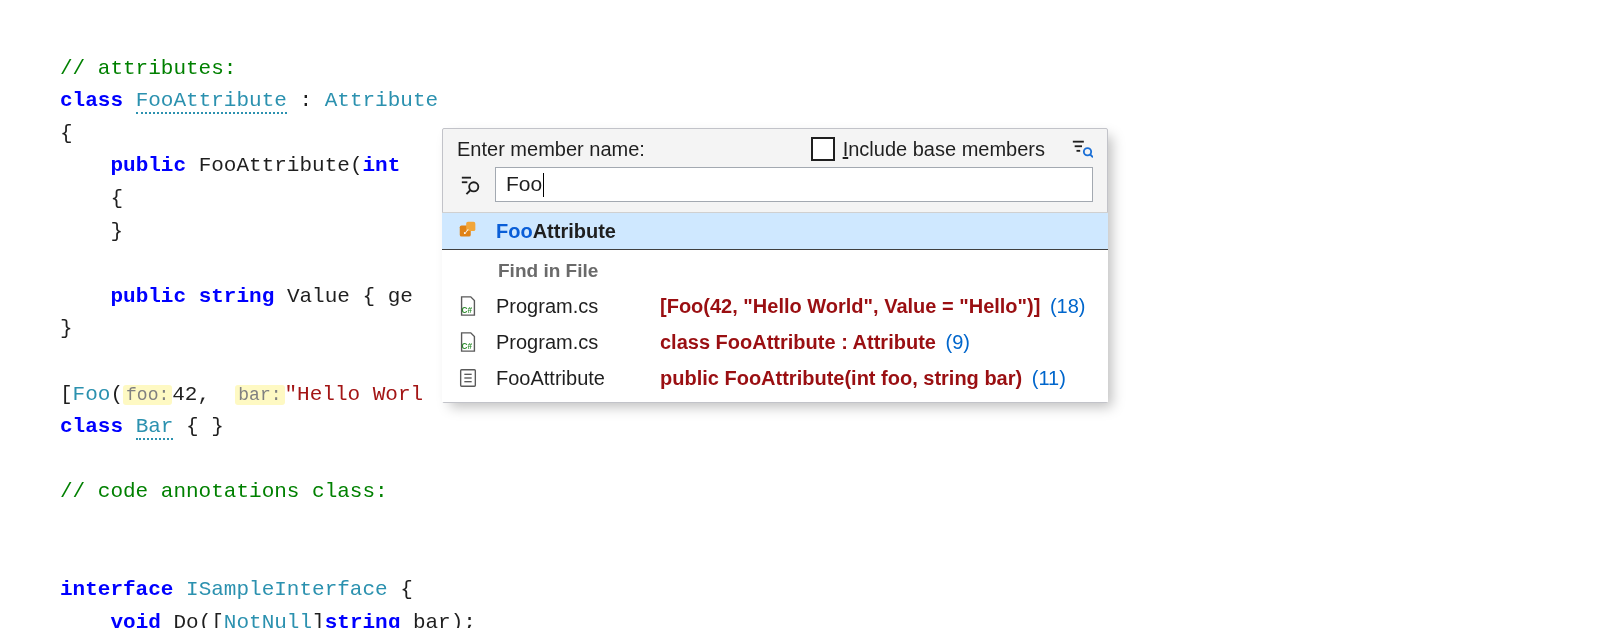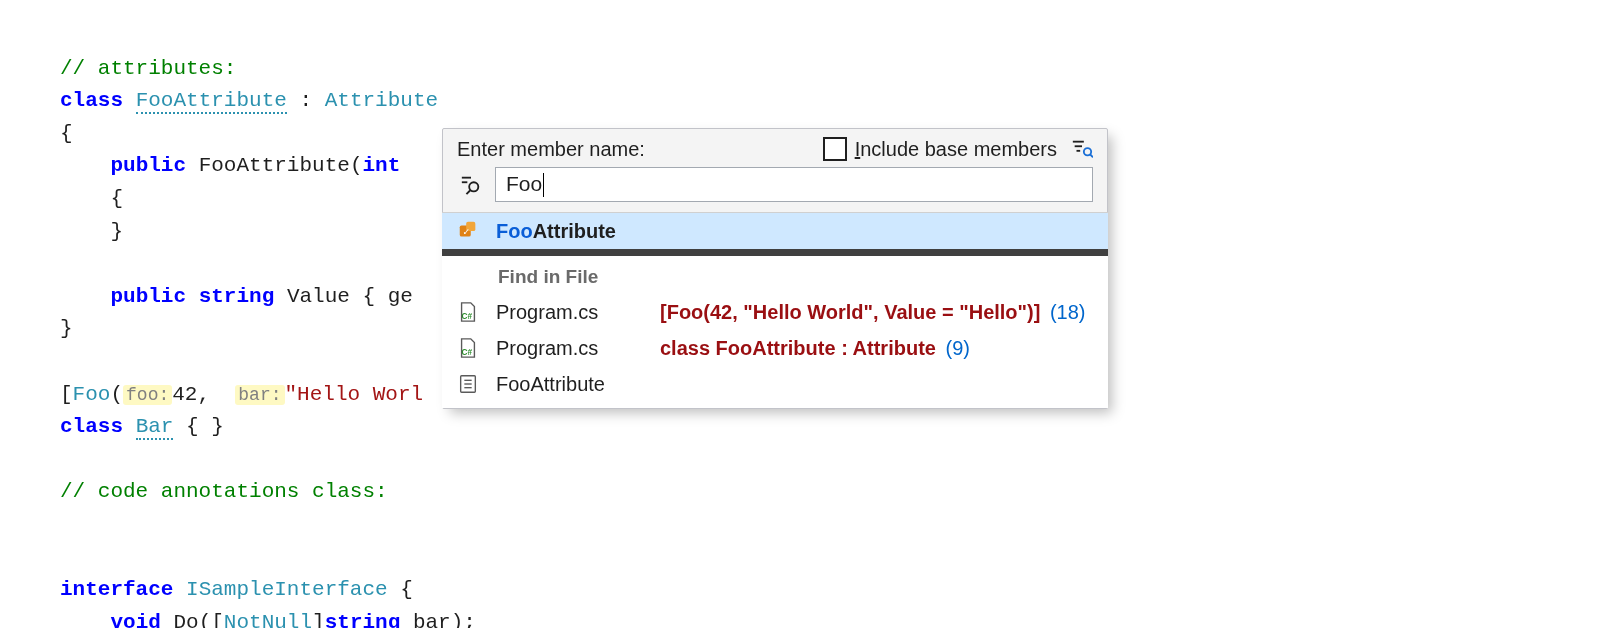--- a/index.html
+++ b/index.html
@@ -45,21 +45,21 @@
     border: 1px solid #c2c3c9;
     border-radius: 2px;
     box-shadow: 6px 6px 12px -2px rgba(0,0,0,0.25);
     font-family: "Segoe UI", Arial, sans-serif;
     font-size: 19px;
     color: #1f1f1f;
   }
   .popup-top {
     display: flex;
     align-items: center;
-    gap: 4px;
+    gap: 16px;
     padding: 8px 14px 6px 14px;
   }
   .popup-label { flex: 0 0 auto; color: #1f1f1f; font-size: 20px; }
   .flex-spacer { flex: 1 1 auto; }
   .checkbox {
     display: inline-flex;
     align-items: center;
     gap: 8px;
     font-size: 20px;
     color: #1f1f1f;
@@ -123,21 +123,21 @@
   .row-text .match { font-weight: 700; color: #0a5ed7; }
   .row-text .rest  { font-weight: 700; color: #1f1f1f; }
   .row-text .thin-match { font-weight: 400; color: #0a5ed7; }
   .row-text .thin-rest  { font-weight: 400; color: #1f1f1f; }
 
   .section-label {
     padding: 10px 10px 6px 56px;
     color: #6a6a6a;
     font-weight: 700;
     font-size: 19px;
-    border-top: 7px solid #404040;
+    border-top: 1px solid #404040;
   }
   .file-row {
     display: flex;
     align-items: center;
     padding: 6px 10px 6px 12px;
     gap: 14px;
     font-size: 20px;
   }
   .file-name { width: 150px; color: #1f1f1f; }
   .file-match {
@@ -258,15 +258,19 @@
     <div class="file-row">
       <span class="row-icon">
         <svg viewBox="0 0 24 24">
             <rect x="4" y="3" width="16" height="18" rx="1" fill="none" stroke="#5a5a5a" stroke-width="1.5"></rect>
             <line x1="8" y1="8" x2="16" y2="8" stroke="#5a5a5a" stroke-width="1.5"></line>
             <line x1="8" y1="12" x2="16" y2="12" stroke="#5a5a5a" stroke-width="1.5"></line>
             <line x1="8" y1="16" x2="16" y2="16" stroke="#5a5a5a" stroke-width="1.5"></line>
           </svg>
       </span>
       <span class="file-name">FooAttribute</span>
+      <span>
+        <span class="file-match nomatch">    </span><span class="file-match">public FooAttribute(int foo, string bar</span><span class="file-match nomatch">)</span>
+        <span class="line-no">(11)</span>
+      </span>
     </div>
   </div>
 </div>
 
 </body></html>

